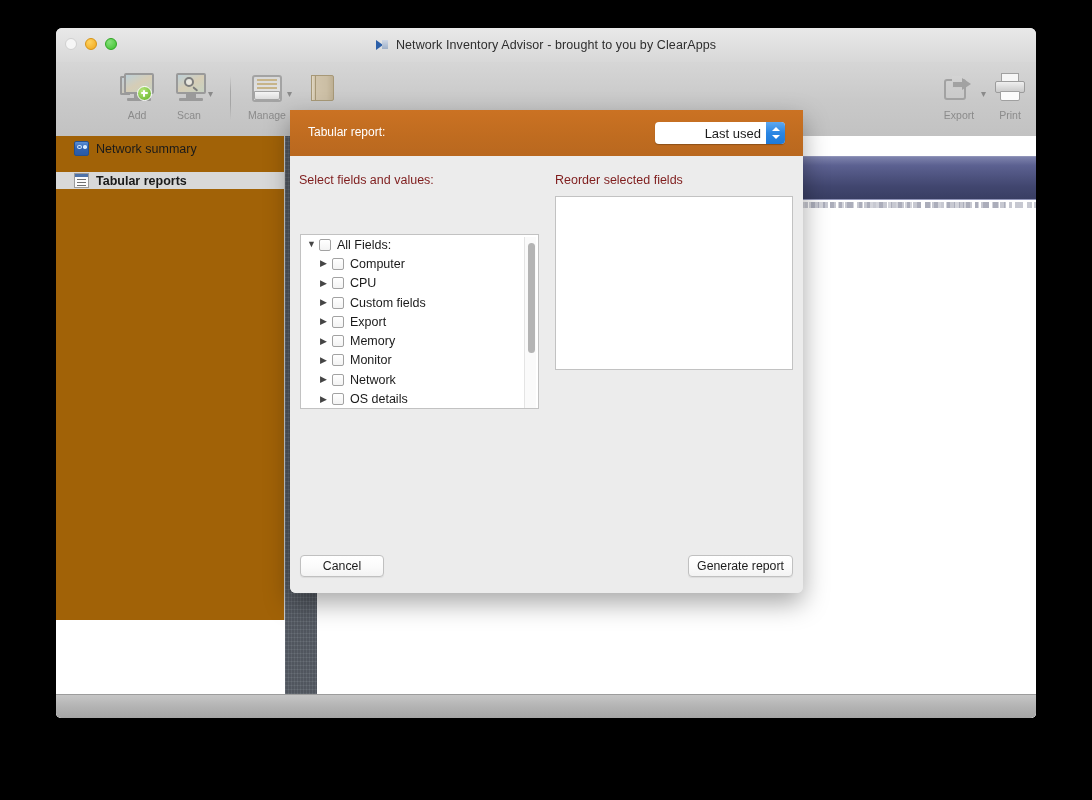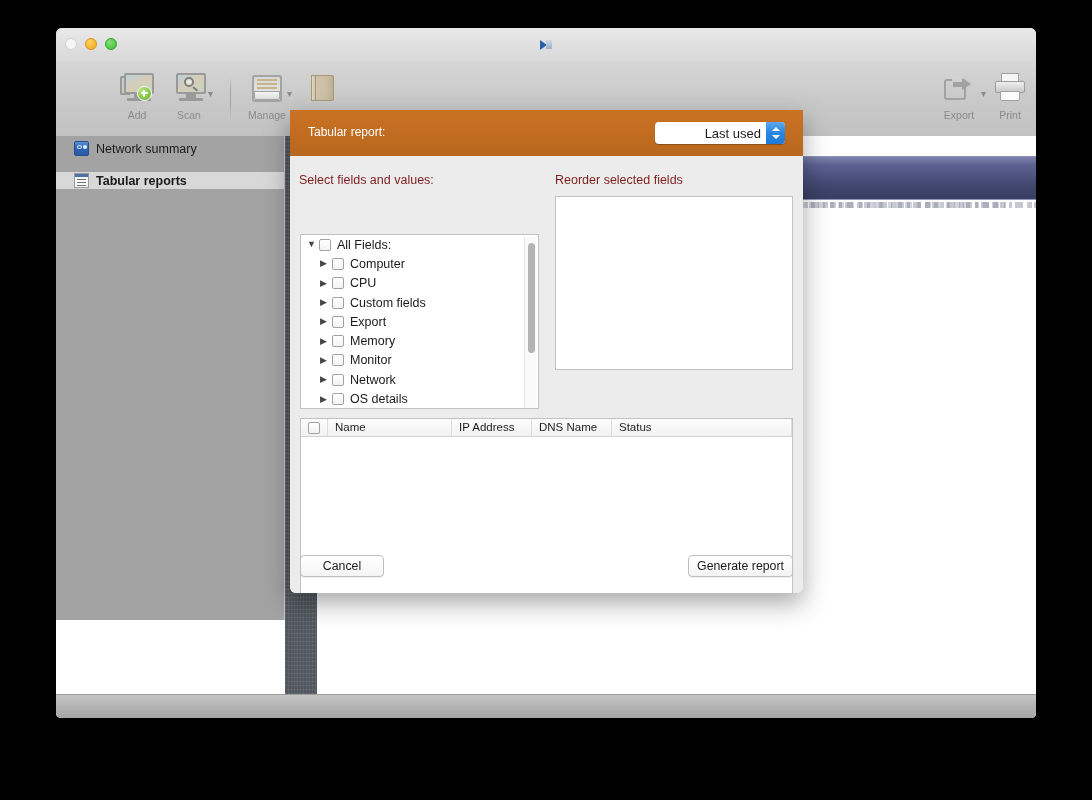--- a/index.html
+++ b/index.html
@@ -329,21 +329,21 @@
   .content {
     position: absolute;
     left: 0; top: 108px;
     width: 980px; height: 582px;
     background: #ffffff;
   }
   .sidebar {
     position: absolute;
     left: 0; top: 0;
     width: 228px; height: 484px;
-    background: #a3a3a3;
+    background: #a16207;
     border-right: 1px solid #c9c9c9;
   }
   .side-item {
     position: relative;
     height: 17px;
     display: flex;
     align-items: center;
     padding-left: 18px;
     gap: 7px;
     font-size: 12.5px;
@@ -658,20 +658,21 @@
 <div id="screen">
 
   <div class="app-window">
 
     <div class="titlebar">
       <div class="traffic tl-close"></div>
       <div class="traffic tl-min"></div>
       <div class="traffic tl-max"></div>
       <div class="title-wrap">
         <span class="title-icon"></span>
+        <span class="title-text">Network Inventory Advisor - brought to you by ClearApps</span>
       </div>
     </div>
 
     <div class="toolbar">
 
       <div class="tb-item" style="left:54px;">
         <div class="tb-icon-box">
           <span class="icn-monitor">
             <span class="backscr"></span>
               <span class="scr"></span>
@@ -838,31 +839,20 @@
               <span>OS details</span>
             </div>
           </div>
         <div class="tree-scrollbar">
           <div class="tree-thumb"></div>
         </div>
       </div>
 
       <div class="reorder-box"></div>
 
-      <div class="table-box">
-        <div class="table-head" id="table-head">
-            <div class="th th-cbx" style="width: 27px;">
-              <span class="cbx"></span>
-            </div>
-            <div class="th" style="width: 124px;">Name</div>
-            <div class="th" style="width: 80px;">IP Address</div>
-            <div class="th" style="width: 80px;">DNS Name</div>
-            <div class="th" style="width: 180px;">Status</div>
-          </div>
-      </div>
 
       <div class="sheet-footer">
         <div class="btn btn-cancel">Cancel</div>
         <div class="btn btn-generate">Generate report</div>
       </div>
 
     </div>
   </div>
 
 </div>

